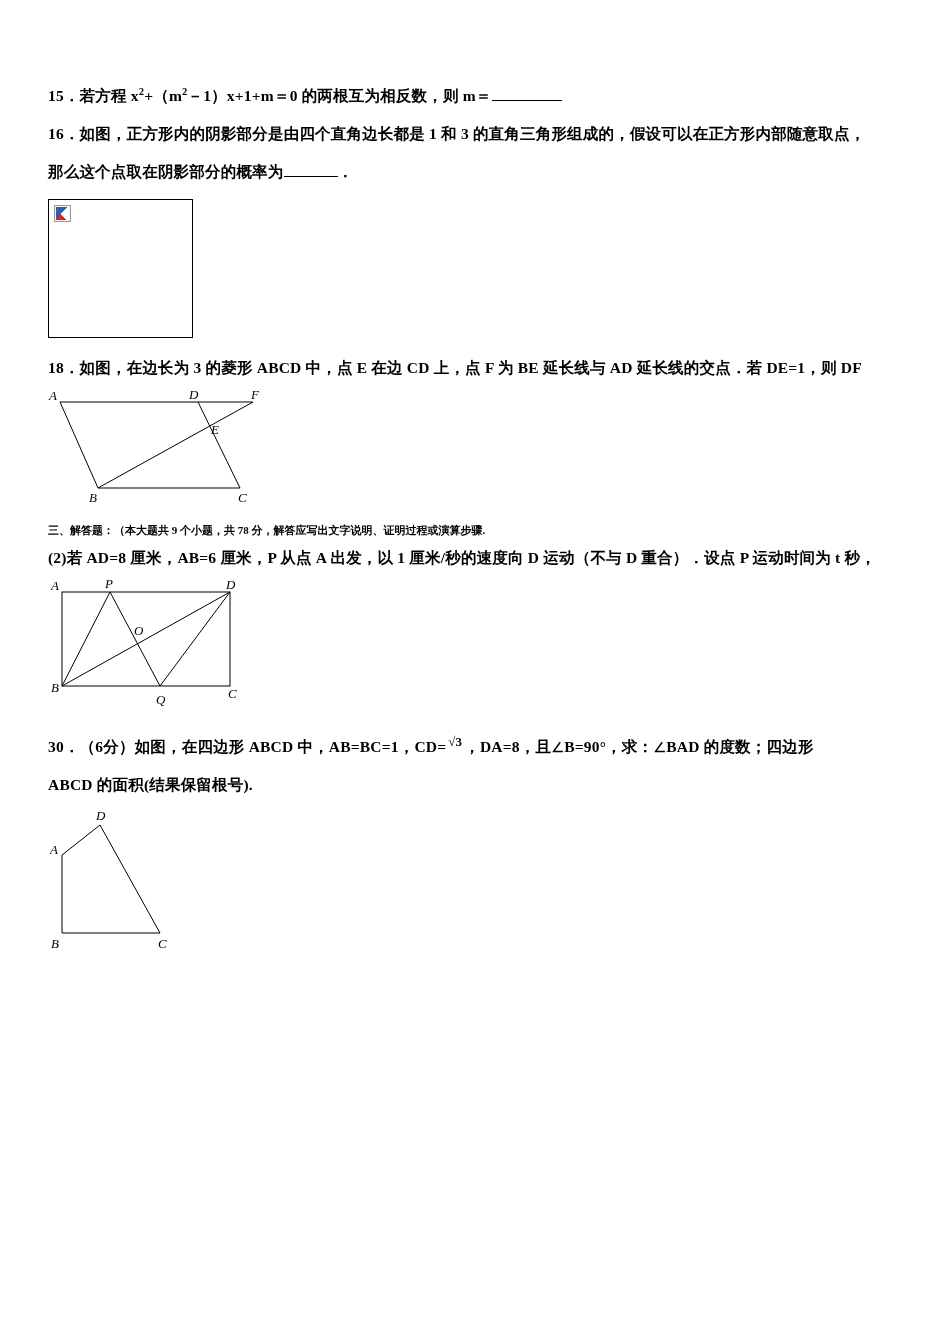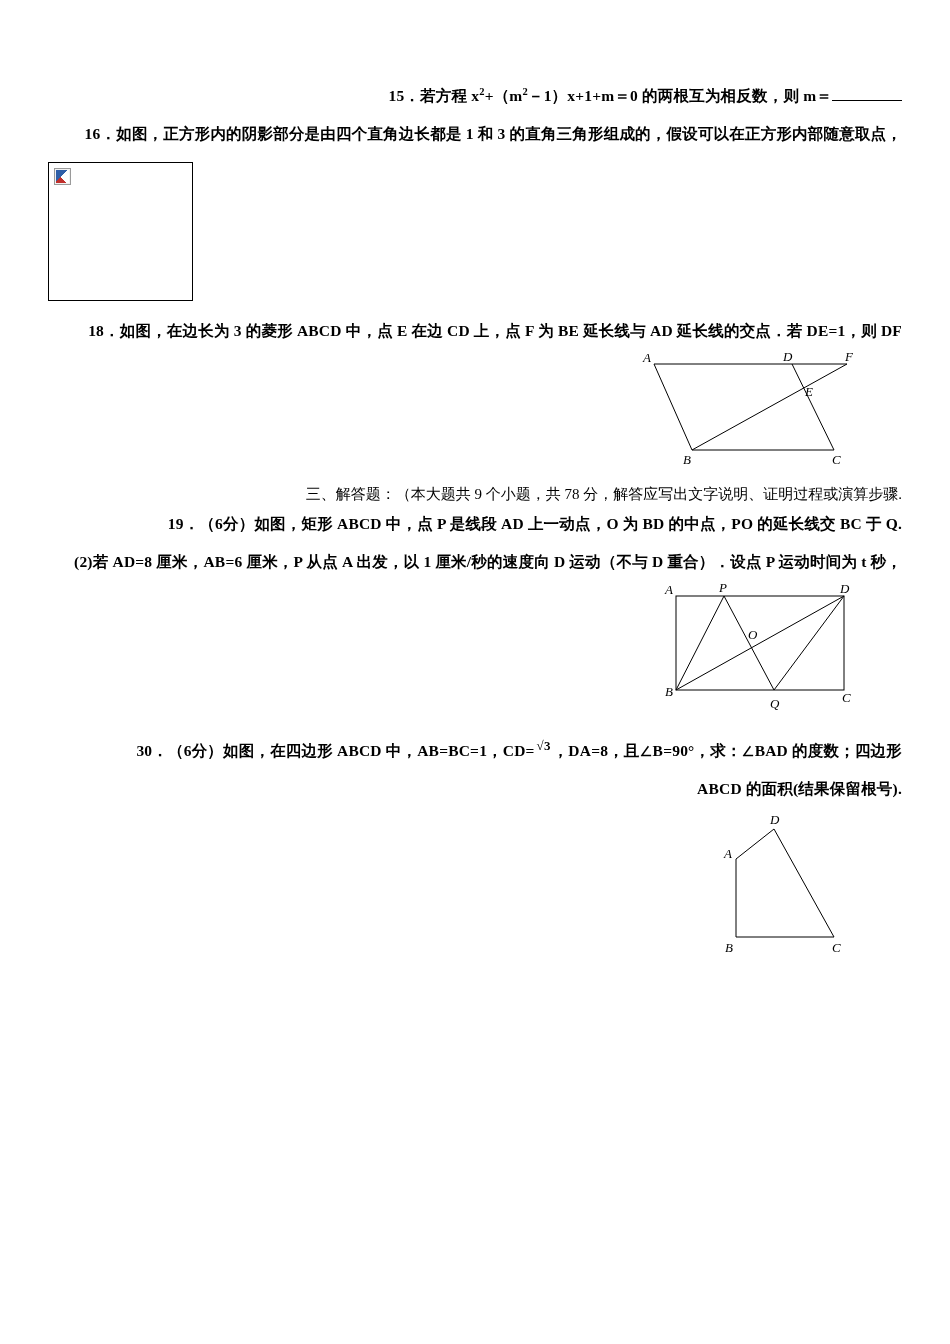--- a/index.html
+++ b/index.html
@@ -14,21 +14,20 @@
     color: #000000;
     position: relative;
     overflow: hidden;
   }
   .page {
     position: relative;
     width: 950px;
     height: 1344px;
     box-sizing: border-box;
     padding: 80px 48px 40px 48px;
-    text-align: right;
   }
   .q {
     font-size: 15.5px;
     line-height: 2.05;
     font-weight: bold;
     margin: 0 0 6px 0;
     letter-spacing: 0.2px;
   }
   .sup {
     vertical-align: super;
@@ -77,22 +76,22 @@
 
   .figure {
     margin: 4px 0 10px 0;
   }
   .fig-label {
     font-family: "Liberation Serif", serif;
     font-style: italic;
     font-size: 13px;
   }
   .section-head {
-    font-size: 15px;
-    font-weight: normal;
+    font-size: 11px;
+    font-weight: bold;
     margin: 14px 0 4px 0;
   }
   .sqrt {
     display: inline-block;
     position: relative;
     padding: 0 2px;
     font-size: 13px;
     vertical-align: super;
   }
 </style>
@@ -100,20 +99,23 @@
 <body>
 
 <div class="page">
 
   <p class="q">
     <span>15</span><span>．若方程 x</span><span class="sup">2</span><span>+（m</span><span class="sup">2</span><span>－1）x+1+m＝0 的两根互为相反数，则 m＝</span><span class="blank w1"></span>
   </p>
 
   <p class="q">
     <span>16</span><span>．如图，正方形内的阴影部分是由四个直角边长都是 1 和 3 的直角三角形组成的，假设可以在正方形内部随意取点，</span>
+  </p>
+  <p class="q">
+    <span>那么这个点取在阴影部分的概率为</span><span class="blank w2"></span><span>．</span>
   </p>
 
   <div class="img-box">
     <span class="broken-img"></span>
   </div>
 
 
   <p class="q">
     <span>18</span><span>．如图，在边长为 3 的菱形 ABCD 中，点 E 在边 CD 上，点 F 为 BE 延长线与 AD 延长线的交点．若 DE=1，则 DF</span>
   </p>
@@ -133,23 +135,20 @@
       <text class="fig-label" x="141" y="9">D</text>
       <text class="fig-label" x="203" y="9">F</text>
       <text class="fig-label" x="163" y="44">E</text>
       <text class="fig-label" x="41" y="112">B</text>
       <text class="fig-label" x="190" y="112">C</text>
     </svg>
   </div>
 
   <p class="section-head">三、解答题：（本大题共 9 个小题，共 78 分，解答应写出文字说明、证明过程或演算步骤.</p>
 
-  <p class="q">
-    <span>19</span><span>．（6分）如图，矩形 ABCD 中，点 P 是线段 AD 上一动点，O 为 BD 的中点，PO 的延长线交 BC 于 Q.</span>
-  </p>
   <p class="q">(2)若 AD=8 厘米，AB=6 厘米，P 从点 A 出发，以 1 厘米/秒的速度向 D 运动（不与 D 重合）．设点 P 运动时间为 t 秒，</p>
 
   <div class="figure">
     <svg width="240" height="135" viewBox="0 0 240 135">
       <rect x="14" y="12" width="168" height="94" fill="none" stroke="#000" stroke-width="1"></rect>
 
       <line x1="14" y1="106" x2="182" y2="12" stroke="#000" stroke-width="1"></line>
       <line x1="62" y1="12" x2="112" y2="106" stroke="#000" stroke-width="1"></line>
       <line x1="14" y1="106" x2="62" y2="12" stroke="#000" stroke-width="1"></line>
       <line x1="112" y1="106" x2="182" y2="12" stroke="#000" stroke-width="1"></line>

